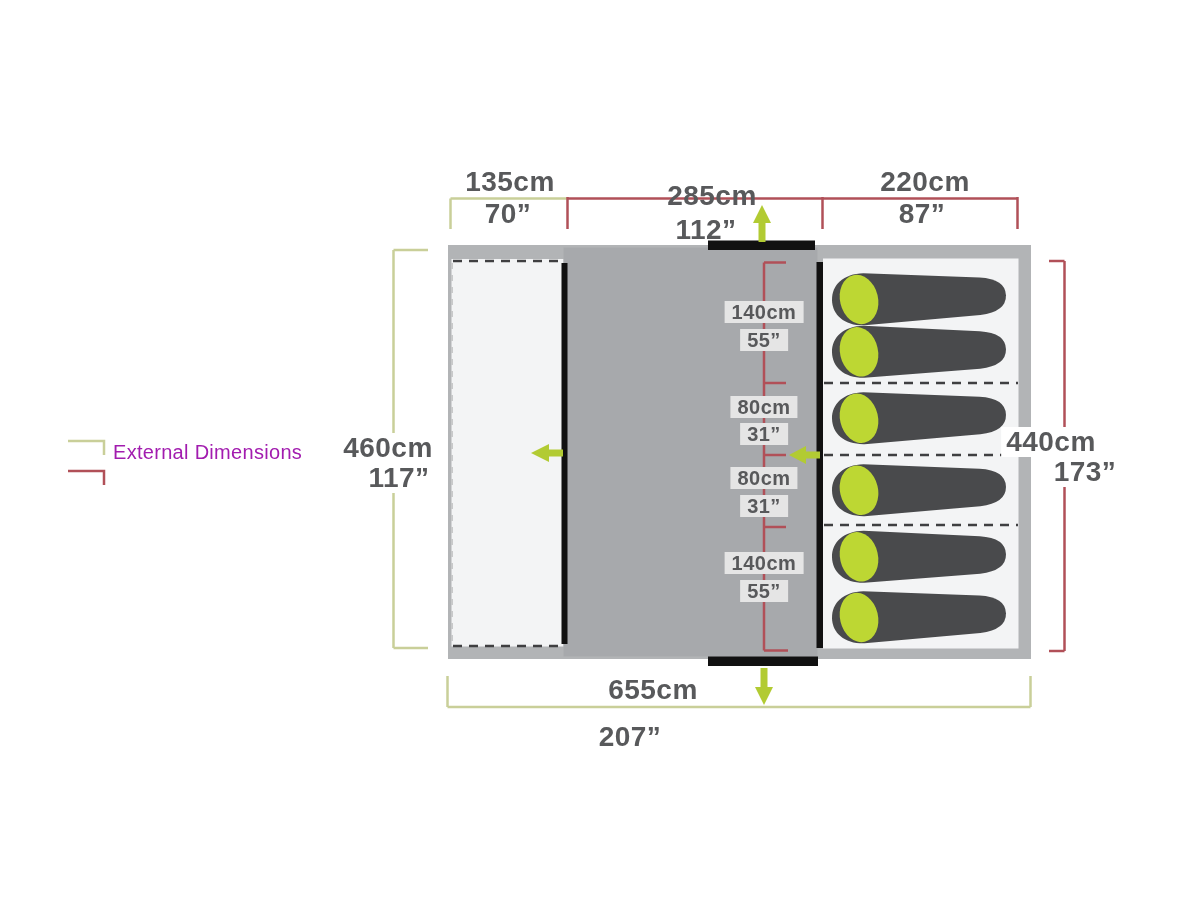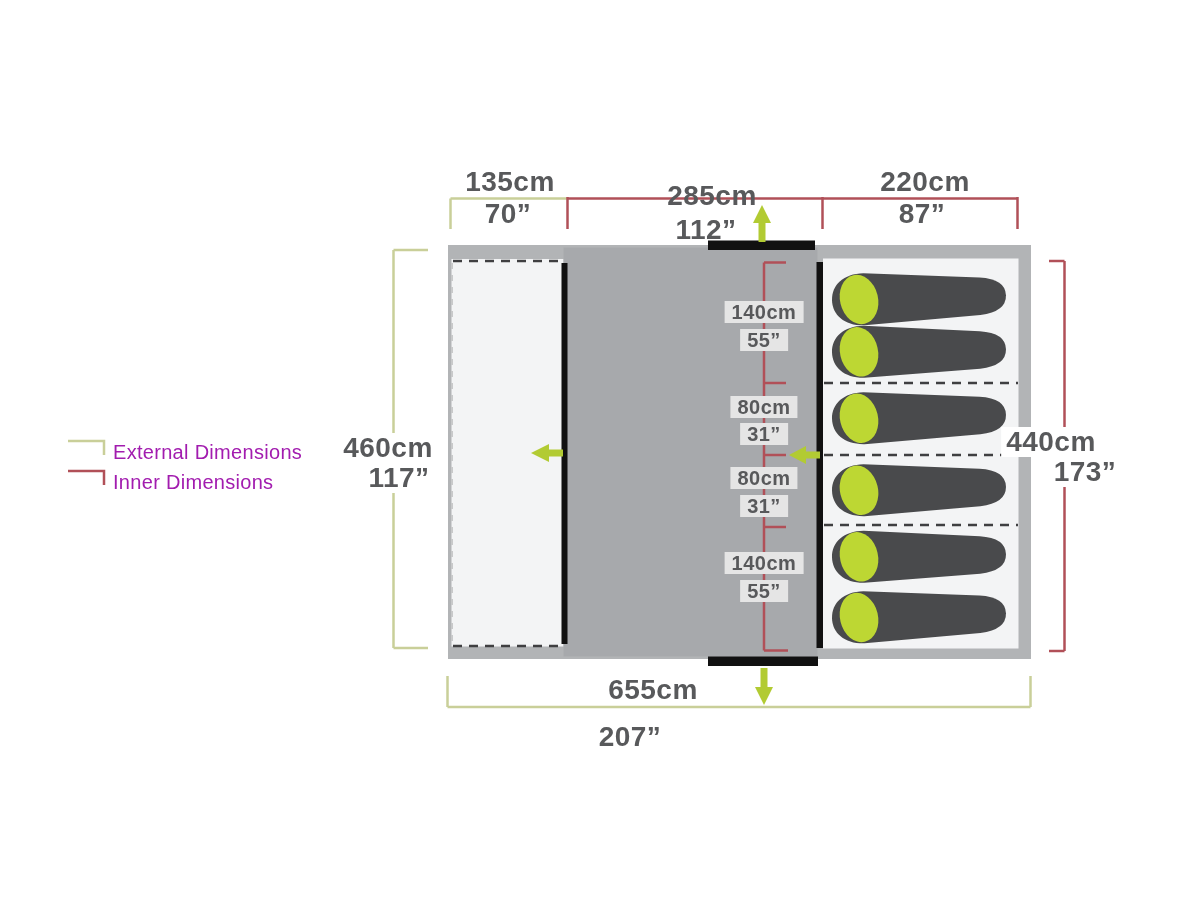--- a/index.html
+++ b/index.html
@@ -137,15 +137,14 @@
   <div class="lbl lbl-mid" style="left:764px;top:434px">31”</div>
   <div class="lbl lbl-mid" style="left:764px;top:478px">80cm</div>
   <div class="lbl lbl-mid" style="left:764px;top:506px">31”</div>
   <div class="lbl lbl-mid" style="left:764px;top:563px">140cm</div>
   <div class="lbl lbl-mid" style="left:764px;top:591px">55”</div>
 
   <div class="lbl" style="left:653px;top:690px">655cm</div>
   <div class="lbl" style="left:630px;top:737px">207”</div>
 
   <div class="legend-label" style="left:113px;top:452px">External Dimensions</div>
-  <div class="legend-label" style="left:113px;top:482px">Inner Dimensions</div>
 
 </div>
 
 </body></html>

